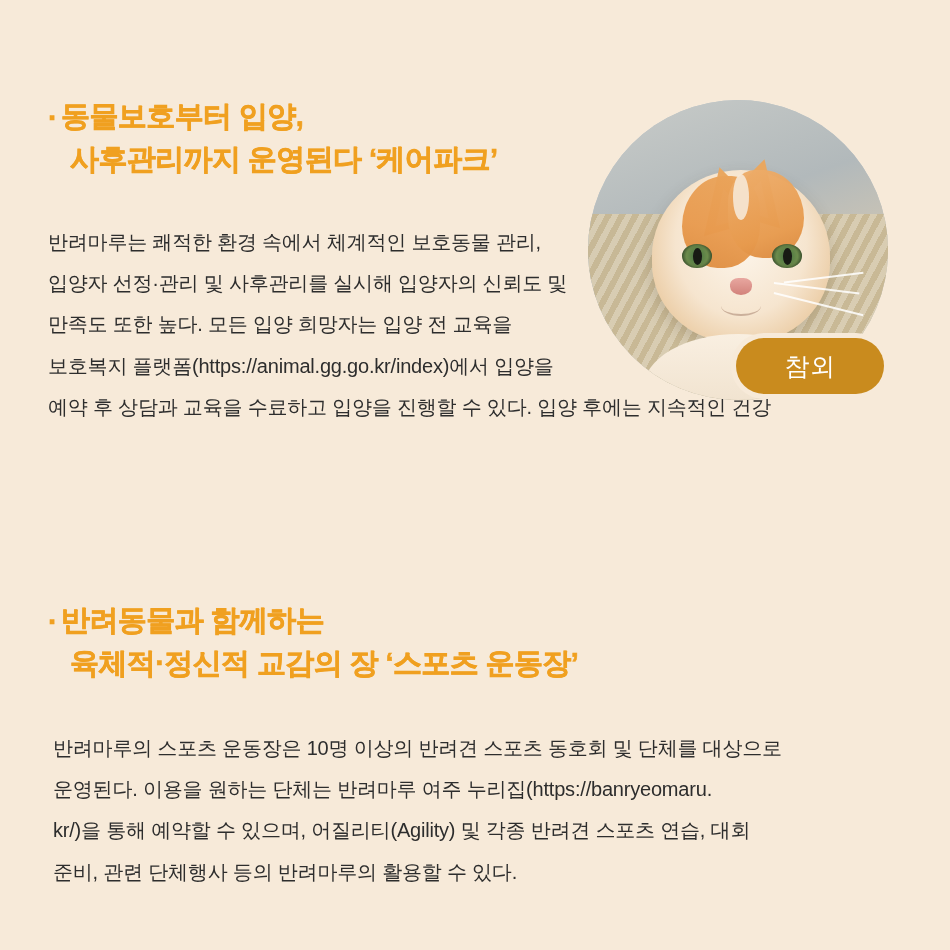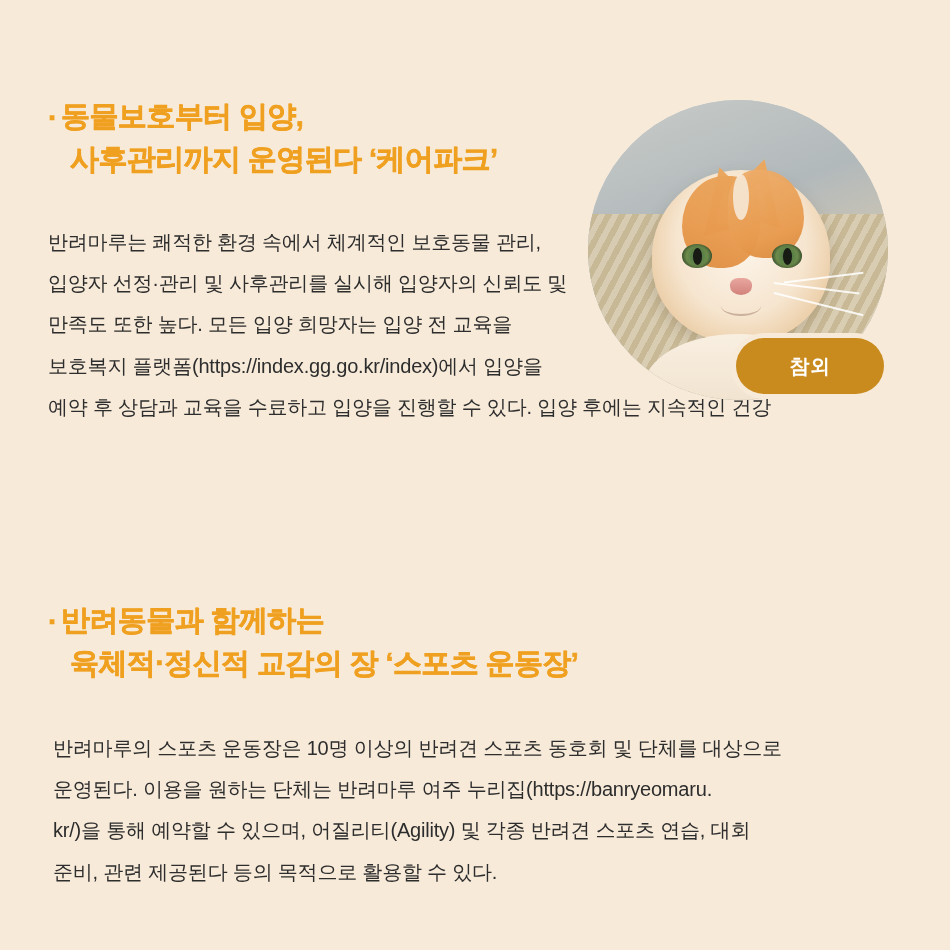--- a/index.html
+++ b/index.html
@@ -232,22 +232,22 @@
     height: 56px;
     background: #c98b1e;
     border-radius: 28px;
     box-shadow: 0 0 0 5px #f7ead9;
     display: flex;
     align-items: center;
     justify-content: center;
   }
   .name-badge span {
     color: #ffffff;
-    font-size: 20px;
-    font-weight: 700;
+    font-size: 25px;
+    font-weight: 400;
     letter-spacing: 0.5px;
   }
 </style>
 </head>
 <body>
 
 <div class="page">
 
   <div class="section" id="section-adoption">
     <div class="heading">
@@ -255,21 +255,21 @@
         <span class="bullet-dot">·</span><span>동물보호부터 입양,</span>
       </div>
       <div class="heading-line l2">사후관리까지 운영된다 ‘케어파크’</div>
     </div>
   </div>
 
   <div class="body-text" id="adoption-body">
     <div class="narrow">반려마루는 쾌적한 환경 속에서 체계적인 보호동물 관리,</div>
     <div class="narrow">입양자 선정·관리 및 사후관리를 실시해 입양자의 신뢰도 및</div>
     <div class="narrow">만족도 또한 높다. 모든 입양 희망자는 입양 전 교육을</div>
-    <div class="narrow">보호복지 플랫폼(https://index.gg.go.kr/index)에서 입양을</div>
+    <div class="narrow">보호복지 플랫폼(https://animal.gg.go.kr/index)에서 입양을</div>
     <div class="wide">예약 후 상담과 교육을 수료하고 입양을 진행할 수 있다. 입양 후에는 지속적인 건강</div>
   </div>
 
   <div class="photo-wrap">
     <div class="photo-circle">
       <div class="bg-wall"></div>
       <div class="bg-basket"></div>
       <div class="cat-head">
         <div class="cat-ear left"></div>
         <div class="cat-ear right"></div>
@@ -304,16 +304,16 @@
         <span class="bullet-dot">·</span><span>반려동물과 함께하는</span>
       </div>
       <div class="heading-line l2">육체적·정신적 교감의 장 ‘스포츠 운동장’</div>
     </div>
   </div>
 
   <div class="body-text" id="sports-body">
     <div>반려마루의 스포츠 운동장은 10명 이상의 반려견 스포츠 동호회 및 단체를 대상으로</div>
     <div>운영된다. 이용을 원하는 단체는 반려마루 여주 누리집(https://banryeomaru.</div>
     <div>kr/)을 통해 예약할 수 있으며, 어질리티(Agility) 및 각종 반려견 스포츠 연습, 대회</div>
-    <div>준비, 관련 제공된다 등의 목적으로 활용할 수 있다.</div>
+    <div>준비, 관련 단체행사 등의 반려마루의 활용할 수 있다.</div>
   </div>
 
 </div>
 
 </body></html>

